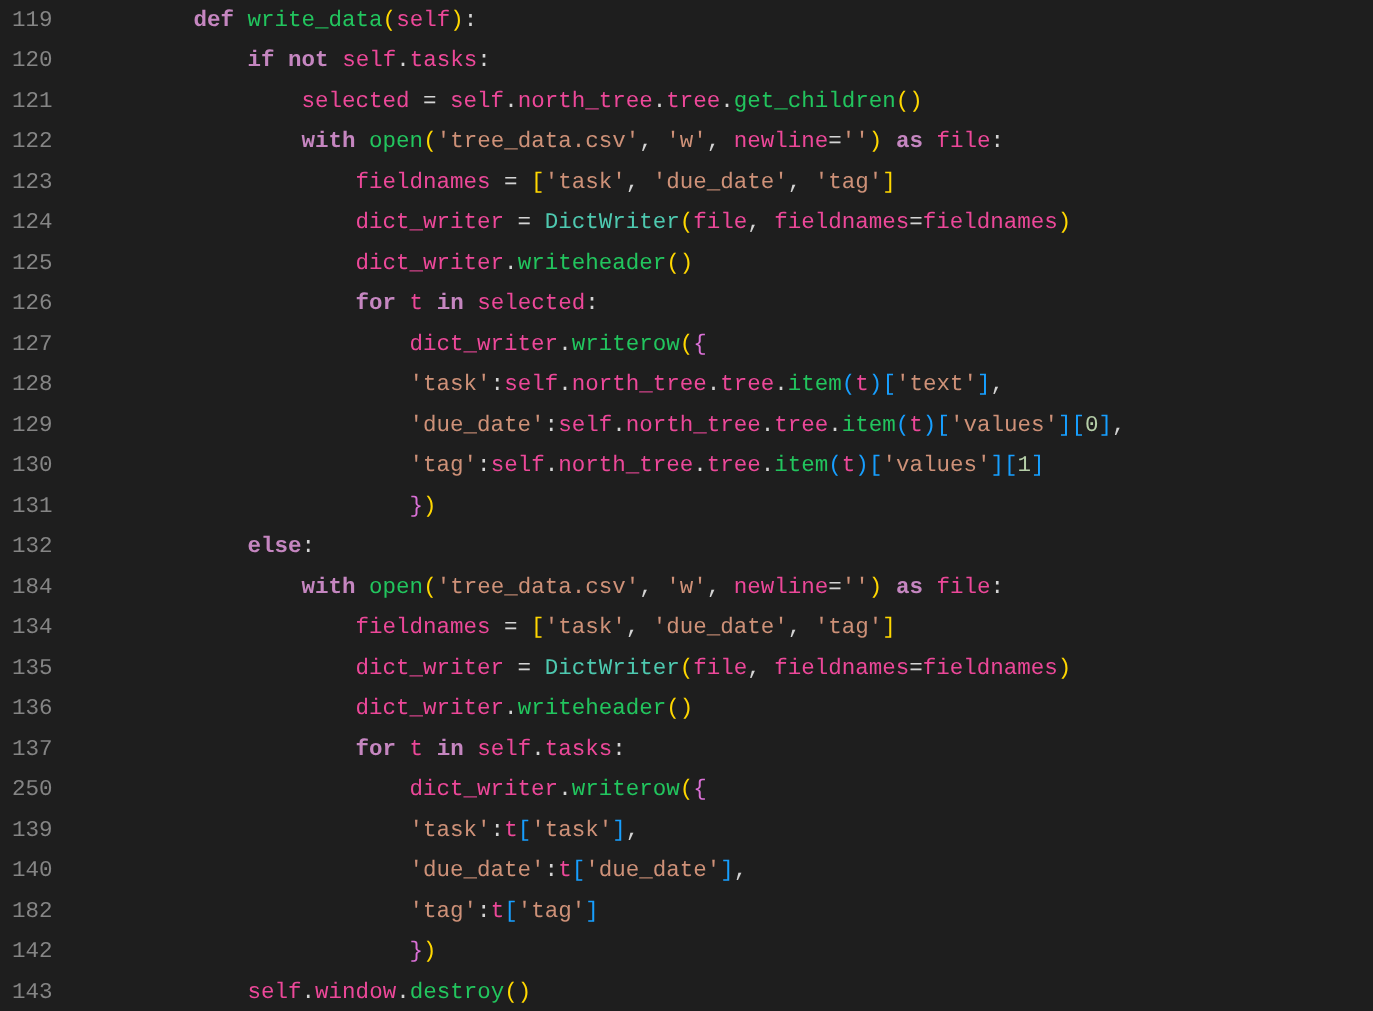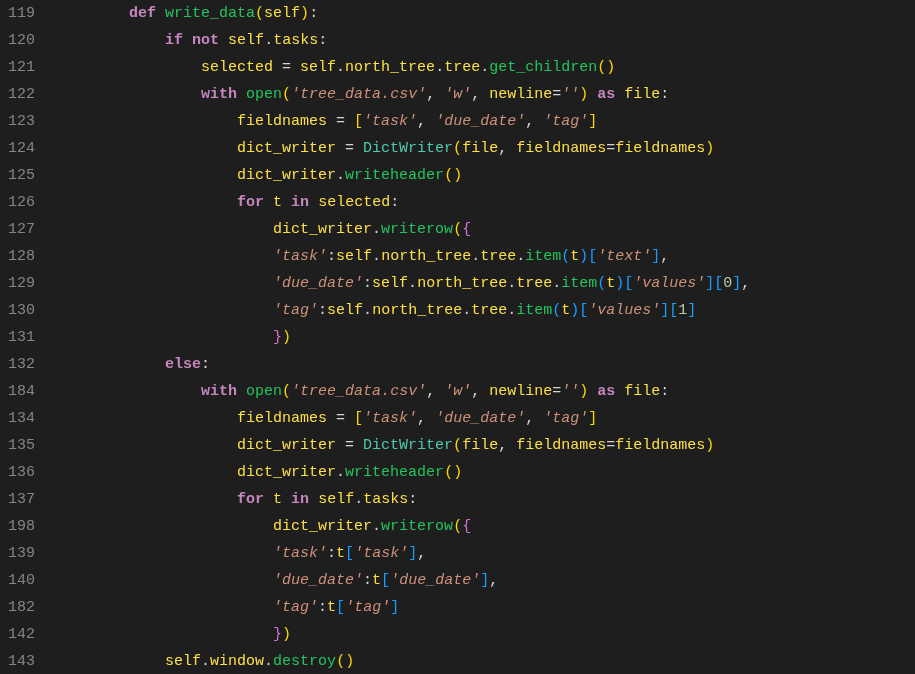--- a/index.html
+++ b/index.html
@@ -28,22 +28,22 @@
   .gutter div { height: 27px; }
   .code {
     flex: 1;
     color: #d4d4d4;
     white-space: pre;
   }
   .line { height: 27px; }
   .kw    { color: #c586c0; font-weight: bold; }   
   .fn    { color: #22c55e; }   
   .cls   { color: #4ec9b0; }   
-  .self  { color: #fde047; }   
-  .str   { color: #ce9178; font-style: italic; }   
+  .self  { color: #ec4899; }   
+  .str   { color: #ce9178; }   
   .num   { color: #b5cea8; }   
   .op    { color: #d4d4d4; }
   .br0   { color: #ffd700; }   
   .br1   { color: #da70d6; }   
   .br2   { color: #179fff; }   
 </style>
 </head>
 <body>
 
 <div class="editor">
@@ -60,21 +60,21 @@
       <div>128</div>
       <div>129</div>
       <div>130</div>
       <div>131</div>
       <div>132</div>
       <div>184</div>
       <div>134</div>
       <div>135</div>
       <div>136</div>
       <div>137</div>
-      <div>198</div>
+      <div>250</div>
       <div>139</div>
       <div>140</div>
       <div>182</div>
       <div>142</div>
       <div>143</div>
     </div>
   <div class="code"><div class="line"><span>        </span><span class="kw">def</span><span class="op"> </span><span class="fn">write_data</span><span class="br0">(</span><span class="self">self</span><span class="br0">)</span><span class="op">:</span></div><div class="line"><span>            </span><span class="kw">if</span><span class="op"> </span><span class="kw">not</span><span class="op"> </span><span class="self">self</span><span class="op">.</span><span class="self">tasks</span><span class="op">:</span></div><div class="line"><span>                </span><span class="self">selected</span><span class="op"> = </span><span class="self">self</span><span class="op">.</span><span class="self">north_tree</span><span class="op">.</span><span class="self">tree</span><span class="op">.</span><span class="fn">get_children</span><span class="br0">(</span><span class="br0">)</span></div><div class="line"><span>                </span><span class="kw">with</span><span class="op"> </span><span class="fn">open</span><span class="br0">(</span><span class="str">'tree_data.csv'</span><span class="op">, </span><span class="str">'w'</span><span class="op">, </span><span class="self">newline</span><span class="op">=</span><span class="str">''</span><span class="br0">)</span><span class="op"> </span><span class="kw">as</span><span class="op"> </span><span class="self">file</span><span class="op">:</span></div><div class="line"><span>                    </span><span class="self">fieldnames</span><span class="op"> = </span><span class="br0">[</span><span class="str">'task'</span><span class="op">, </span><span class="str">'due_date'</span><span class="op">, </span><span class="str">'tag'</span><span class="br0">]</span></div><div class="line"><span>                    </span><span class="self">dict_writer</span><span class="op"> = </span><span class="cls">DictWriter</span><span class="br0">(</span><span class="self">file</span><span class="op">, </span><span class="self">fieldnames</span><span class="op">=</span><span class="self">fieldnames</span><span class="br0">)</span></div><div class="line"><span>                    </span><span class="self">dict_writer</span><span class="op">.</span><span class="fn">writeheader</span><span class="br0">(</span><span class="br0">)</span></div><div class="line"><span>                    </span><span class="kw">for</span><span class="op"> </span><span class="self">t</span><span class="op"> </span><span class="kw">in</span><span class="op"> </span><span class="self">selected</span><span class="op">:</span></div><div class="line"><span>                        </span><span class="self">dict_writer</span><span class="op">.</span><span class="fn">writerow</span><span class="br0">(</span><span class="br1">{</span></div><div class="line"><span>                        </span><span class="str">'task'</span><span class="op">:</span><span class="self">self</span><span class="op">.</span><span class="self">north_tree</span><span class="op">.</span><span class="self">tree</span><span class="op">.</span><span class="fn">item</span><span class="br2">(</span><span class="self">t</span><span class="br2">)</span><span class="br2">[</span><span class="str">'text'</span><span class="br2">]</span><span class="op">,</span></div><div class="line"><span>                        </span><span class="str">'due_date'</span><span class="op">:</span><span class="self">self</span><span class="op">.</span><span class="self">north_tree</span><span class="op">.</span><span class="self">tree</span><span class="op">.</span><span class="fn">item</span><span class="br2">(</span><span class="self">t</span><span class="br2">)</span><span class="br2">[</span><span class="str">'values'</span><span class="br2">]</span><span class="br2">[</span><span class="num">0</span><span class="br2">]</span><span class="op">,</span></div><div class="line"><span>                        </span><span class="str">'tag'</span><span class="op">:</span><span class="self">self</span><span class="op">.</span><span class="self">north_tree</span><span class="op">.</span><span class="self">tree</span><span class="op">.</span><span class="fn">item</span><span class="br2">(</span><span class="self">t</span><span class="br2">)</span><span class="br2">[</span><span class="str">'values'</span><span class="br2">]</span><span class="br2">[</span><span class="num">1</span><span class="br2">]</span></div><div class="line"><span>                        </span><span class="br1">}</span><span class="br0">)</span></div><div class="line"><span>            </span><span class="kw">else</span><span class="op">:</span></div><div class="line"><span>                </span><span class="kw">with</span><span class="op"> </span><span class="fn">open</span><span class="br0">(</span><span class="str">'tree_data.csv'</span><span class="op">, </span><span class="str">'w'</span><span class="op">, </span><span class="self">newline</span><span class="op">=</span><span class="str">''</span><span class="br0">)</span><span class="op"> </span><span class="kw">as</span><span class="op"> </span><span class="self">file</span><span class="op">:</span></div><div class="line"><span>                    </span><span class="self">fieldnames</span><span class="op"> = </span><span class="br0">[</span><span class="str">'task'</span><span class="op">, </span><span class="str">'due_date'</span><span class="op">, </span><span class="str">'tag'</span><span class="br0">]</span></div><div class="line"><span>                    </span><span class="self">dict_writer</span><span class="op"> = </span><span class="cls">DictWriter</span><span class="br0">(</span><span class="self">file</span><span class="op">, </span><span class="self">fieldnames</span><span class="op">=</span><span class="self">fieldnames</span><span class="br0">)</span></div><div class="line"><span>                    </span><span class="self">dict_writer</span><span class="op">.</span><span class="fn">writeheader</span><span class="br0">(</span><span class="br0">)</span></div><div class="line"><span>                    </span><span class="kw">for</span><span class="op"> </span><span class="self">t</span><span class="op"> </span><span class="kw">in</span><span class="op"> </span><span class="self">self</span><span class="op">.</span><span class="self">tasks</span><span class="op">:</span></div><div class="line"><span>                        </span><span class="self">dict_writer</span><span class="op">.</span><span class="fn">writerow</span><span class="br0">(</span><span class="br1">{</span></div><div class="line"><span>                        </span><span class="str">'task'</span><span class="op">:</span><span class="self">t</span><span class="br2">[</span><span class="str">'task'</span><span class="br2">]</span><span class="op">,</span></div><div class="line"><span>                        </span><span class="str">'due_date'</span><span class="op">:</span><span class="self">t</span><span class="br2">[</span><span class="str">'due_date'</span><span class="br2">]</span><span class="op">,</span></div><div class="line"><span>                        </span><span class="str">'tag'</span><span class="op">:</span><span class="self">t</span><span class="br2">[</span><span class="str">'tag'</span><span class="br2">]</span></div><div class="line"><span>                        </span><span class="br1">}</span><span class="br0">)</span></div><div class="line"><span>            </span><span class="self">self</span><span class="op">.</span><span class="self">window</span><span class="op">.</span><span class="fn">destroy</span><span class="br0">(</span><span class="br0">)</span></div></div>
 </div>
 
 </body></html>

